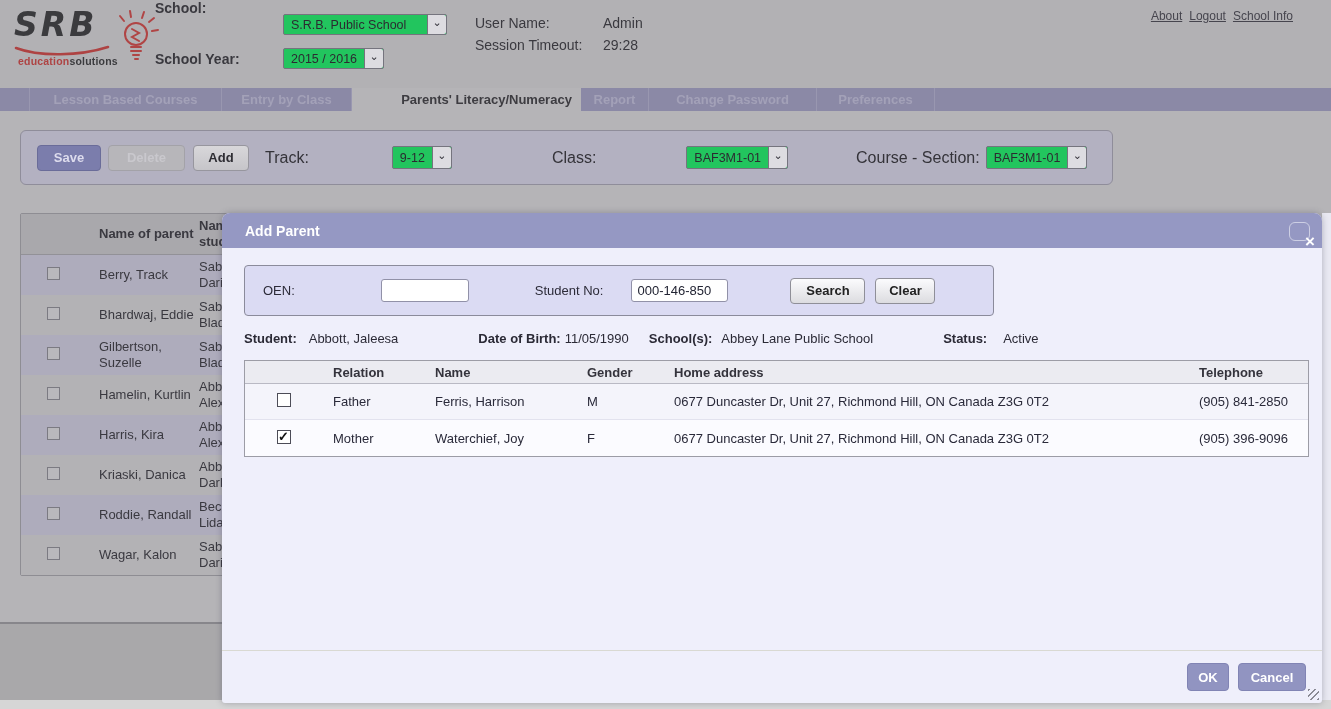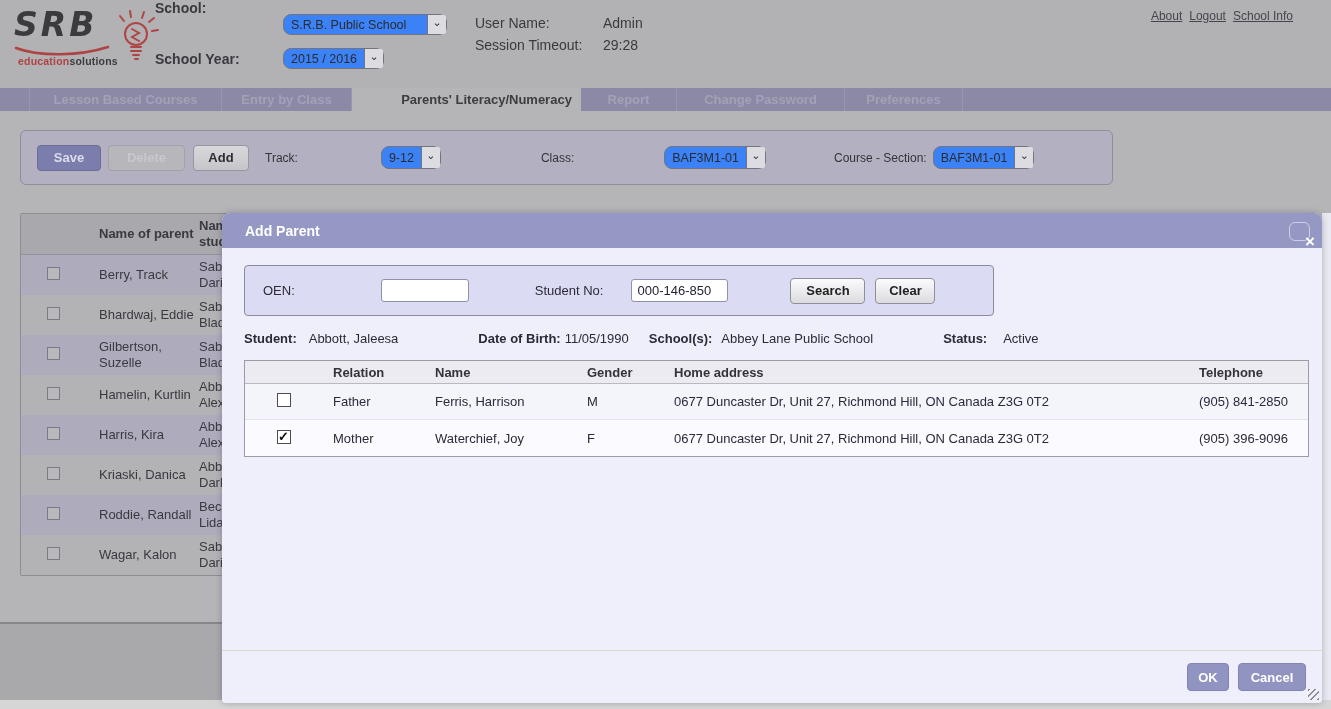--- a/index.html
+++ b/index.html
@@ -11,22 +11,22 @@
   
   .header { position:absolute; left:0; top:0; width:1331px; height:88px; background:#b2b1b4; }
   .logo { position:absolute; left:14px; top:8px; width:150px; height:72px; }
   .logo-srb { font-family:"DejaVu Sans", sans-serif; font-weight:bold; font-style:italic;
               font-size:33px; letter-spacing:3px; color:#3b3b3e; line-height:1; }
   .logo-swoosh { position:absolute; left:0; top:36px; }
   .logo-sub { position:absolute; left:4px; top:47px; font-size:10.5px; font-weight:bold; letter-spacing:.2px; }
   .logo-sub .red { color:#ae4343; } .logo-sub .dark { color:#3b3b3e; }
   .logo-bulb { position:absolute; left:96px; top:0; }
   .hdr-label { position:absolute; font-size:14px; font-weight:bold; color:#3a393f; }
-  .sel { display:inline-flex; align-items:center; border:1px solid #75747e; border-radius:8px;
-         background:#3b82f6; height:21px; }
+  .sel { display:inline-flex; align-items:center; border:1px solid #75747e; border-radius:2px;
+         background:#22c55e; height:21px; }
   .sel .txt { padding:0 7px; font-size:12.5px; color:#2c2b31; white-space:nowrap; }
   .sel .arrow { width:19px; align-self:stretch; border-left:1px solid #75747e; background:#dddce1;
                 display:flex; align-items:center; justify-content:center; border-radius:0 2px 2px 0; }
   .sel .arrow::after { content:"⌄"; font-size:11px; color:#33323a; margin-top:-4px; }
   .hdr-select { position:absolute; }
   .usergrid { position:absolute; left:475px; top:15px; font-size:14px; color:#3a393f;
               display:grid; grid-template-columns:128px auto; row-gap:6px; }
   .links { position:absolute; right:38px; top:9px; display:flex; flex-direction:row; gap:7px; }
   .links a { font-size:12px; color:#46454e; text-decoration:underline; cursor:pointer; }
 
@@ -41,21 +41,21 @@
   
   .content { position:absolute; left:0; top:111px; width:1331px; height:511px; background:#b5b4b7; }
   .toolbar { position:absolute; left:20px; top:19px; width:1093px; height:55px;
              background:#b3b1c1; border:1px solid #8f8d9a; border-radius:6px;
              display:flex; align-items:center; }
   .btn { height:26px; border-radius:4px; font-size:13px; font-weight:bold; display:flex;
          align-items:center; justify-content:center; cursor:pointer; }
   .btn-save { width:64px; margin-left:16px; background:#7b7dac; border:1px solid #6a6c99; color:#dddced; }
   .btn-delete { width:77px; margin-left:7px; background:#b7b6ba; border:1px solid #a3a2a8; color:#c9c8cd; }
   .btn-add { width:56px; margin-left:8px; background:linear-gradient(#d8d7da,#c6c5c9); border:1px solid #97969e; color:#2e2d33; }
-  .tb-label { font-size:12px; color:#343339; white-space:nowrap; }
+  .tb-label { font-size:16px; color:#343339; white-space:nowrap; }
 
   
   .ptable { position:absolute; left:20px; top:102px; width:420px; border:1px solid #8e8d93;
             border-radius:2px; font-size:13px; color:#3a3940; }
   .prow { display:grid; grid-template-columns:78px 100px 60px 1fr; align-items:center; min-height:39px; }
   .prow.hdr { background:#a9a8ac; font-weight:bold; min-height:41px; border-bottom:1px solid #929197; }
   .prow.odd { background:#aeacbc; }
   .prow.even { background:#b3b2b5; }
   .pcell { line-height:16px; padding:4px 4px 4px 0; overflow:hidden; }
   .cb-gray { width:13px; height:13px; background:#b9b8bc; border:1px solid #7b7a82;
@@ -155,21 +155,21 @@
       <a>Logout</a>
       <a>School Info</a>
     </div>
   </div>
 
   <div class="tabbar">
     <div class="tab-spacer"></div>
     <div class="tab" style="width:192px">Lesson Based Courses</div>
     <div class="tab" style="width:130px">Entry by Class</div>
     <div class="tab active" style="width:229px">Parents' Literacy/Numeracy</div>
-    <div class="tab" style="width:96px">Report</div>
+    <div class="tab" style="width:68px">Report</div>
     <div class="tab" style="width:168px">Change Password</div>
     <div class="tab" style="width:118px">Preferences</div>
   </div>
 
   <div class="content">
     <div class="toolbar">
       <div class="btn btn-save">Save</div>
       <div class="btn btn-delete">Delete</div>
       <div class="btn btn-add">Add</div>
       <span class="tb-label" style="margin-left:16px">Track:</span>

